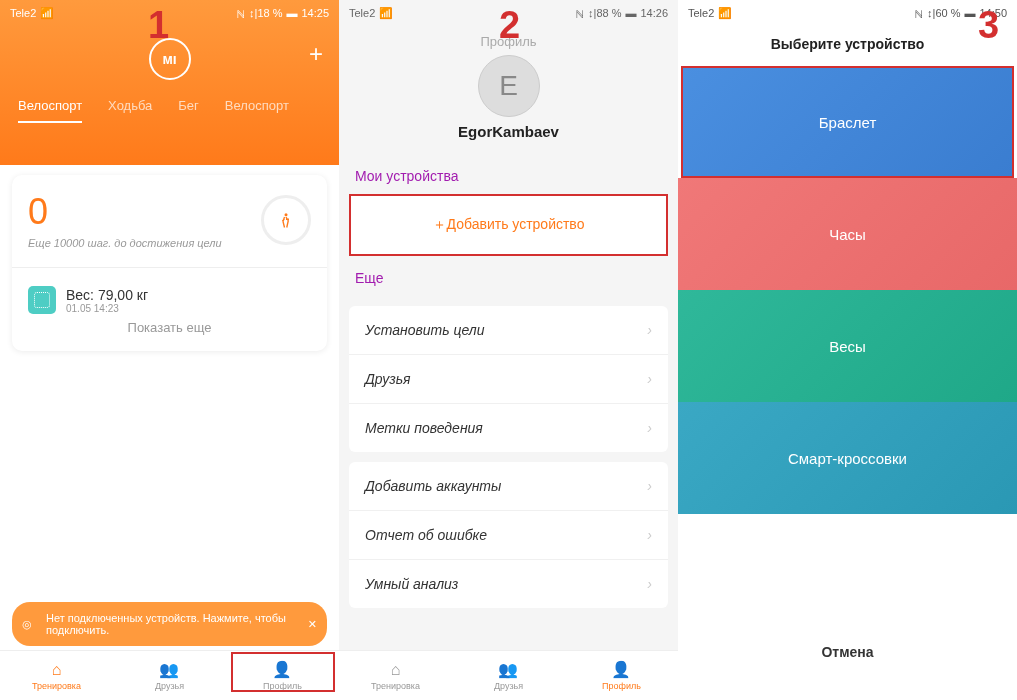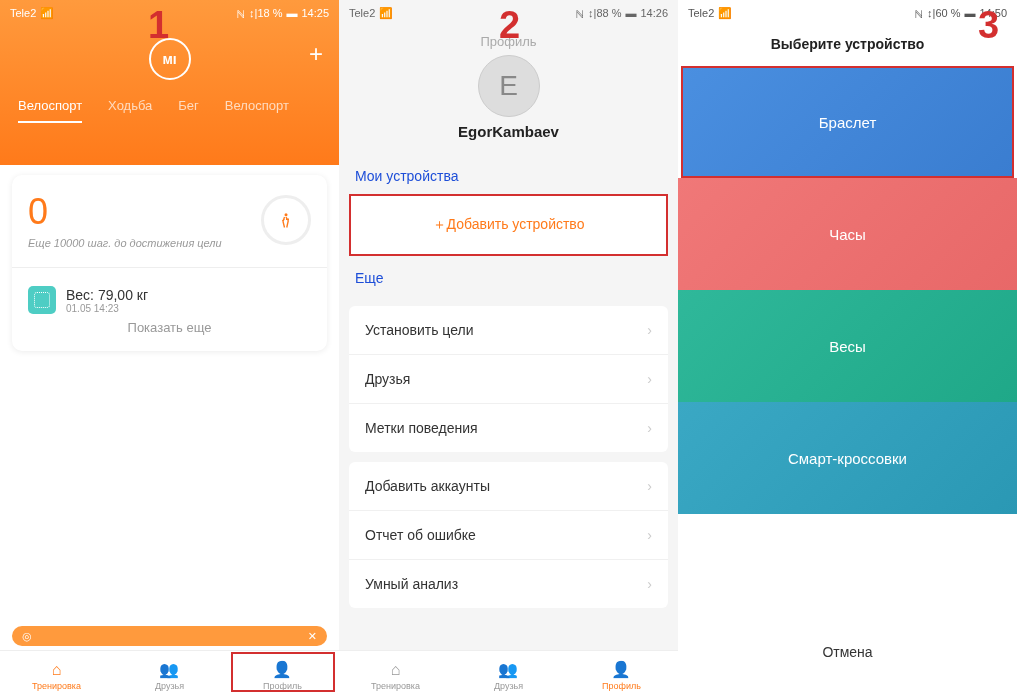--- a/index.html
+++ b/index.html
@@ -85,47 +85,47 @@
   .profile-head { text-align: center; padding: 8px 0 14px; background: #f5f5f5; }
   .profile-title { color: #aaa; font-size: 13px; }
   .avatar-circle {
     width: 62px; height: 62px; background: #ddd; border: 1px solid #ccc;
     border-radius: 50%; margin: 6px auto; display: flex;
     align-items: center; justify-content: center; font-size: 28px; color: #888;
   }
   .username { font-weight: 600; font-size: 15px; margin-top: 6px; color: #222; }
   .goal-row { font-size: 11px; color: #666; display: flex; align-items: center; justify-content: center; gap: 4px; margin-top: 4px; }
   .goal-dot { width: 10px; height: 10px; border: 1.5px solid #ff7a1a; display: inline-block; }
-  .sec-header { font-size: 14px; color: #1d4ed8; padding: 14px 16px 10px; }
+  .sec-header { font-size: 14px; color: #a21caf; padding: 14px 16px 10px; }
   .add-device {
     background: #fff; margin: 0 10px; padding: 20px 0; text-align: center;
     color: #ff7a1a; font-size: 14px; border: 2px solid #d32f2f;
   }
   .list2 { background: #fff; margin: 10px 10px 0; border-radius: 6px; }
   .list-item {
     display: flex; justify-content: space-between; align-items: center;
-    padding: 16px 16px; font-size: 14px; color: #333; border-bottom: 1px solid #f0f0f0;
+    padding: 16px 16px; font-size: 14px; color: #333; border-bottom: 1px solid #f0f0f0; font-style: italic;
   }
   .list-item:last-child { border-bottom: none; }
   .chev { color: #ccc; }
   .screen2 .bottomnav .bn-item.active-orange { color: #ff7a1a; }
 
   
   .screen3 { background: #fff; }
   .screen3 .statusbar { color: #555; }
   .pick-title { text-align: center; font-size: 14px; font-weight: 600; color: #222; padding: 10px 0 14px; }
   .device-tile {
     height: 112px; display: flex; align-items: center; justify-content: center;
     color: #fff; font-size: 15px;
   }
   .tile-blue { background: linear-gradient(135deg, #4a8fe0 0%, #3a7dd0 100%); margin: 0 3px; border: 2px solid #d32f2f; }
   .tile-red { background: linear-gradient(135deg, #f07878 0%, #e86868 100%); }
   .tile-green { background: linear-gradient(135deg, #2fb89a 0%, #1fa888 100%); }
   .tile-teal { background: linear-gradient(135deg, #3aa8c4 0%, #2a98b4 100%); }
-  .cancel3 { text-align: center; padding: 20px 0; font-size: 14px; color: #333; position: absolute; bottom: 20px; left: 0; right: 0; }
+  .cancel3 { text-align: center; padding: 20px 0; font-size: 14px; color: #333; position: absolute; bottom: 20px; left: 0; right: 0; font-weight: bold; }
 
   svg.icon { width: 18px; height: 18px; }
 </style>
 </head>
 <body>
 
 <div class="container">
 
   <div class="screen screen1">
     <div class="orange-header">
@@ -171,20 +171,21 @@
         <div>
           <div class="weight-label">Вес: 79,00  кг</div>
           <div class="weight-date">01.05 14:23</div>
         </div>
       </div>
       <div class="show-more">Показать еще</div>
     </div>
 
     <div class="toast">
       <span class="toast-icon">◎</span>
+      <span>Нет подключенных устройств. Нажмите, чтобы подключить.</span>
       <span class="toast-close">✕</span>
     </div>
 
     <div class="bottomnav">
       <div class="bn-item active-orange">
         <span class="bn-icon">⌂</span>
         <span>Тренировка</span>
       </div>
       <div class="bn-item">
         <span class="bn-icon">👥</span>

